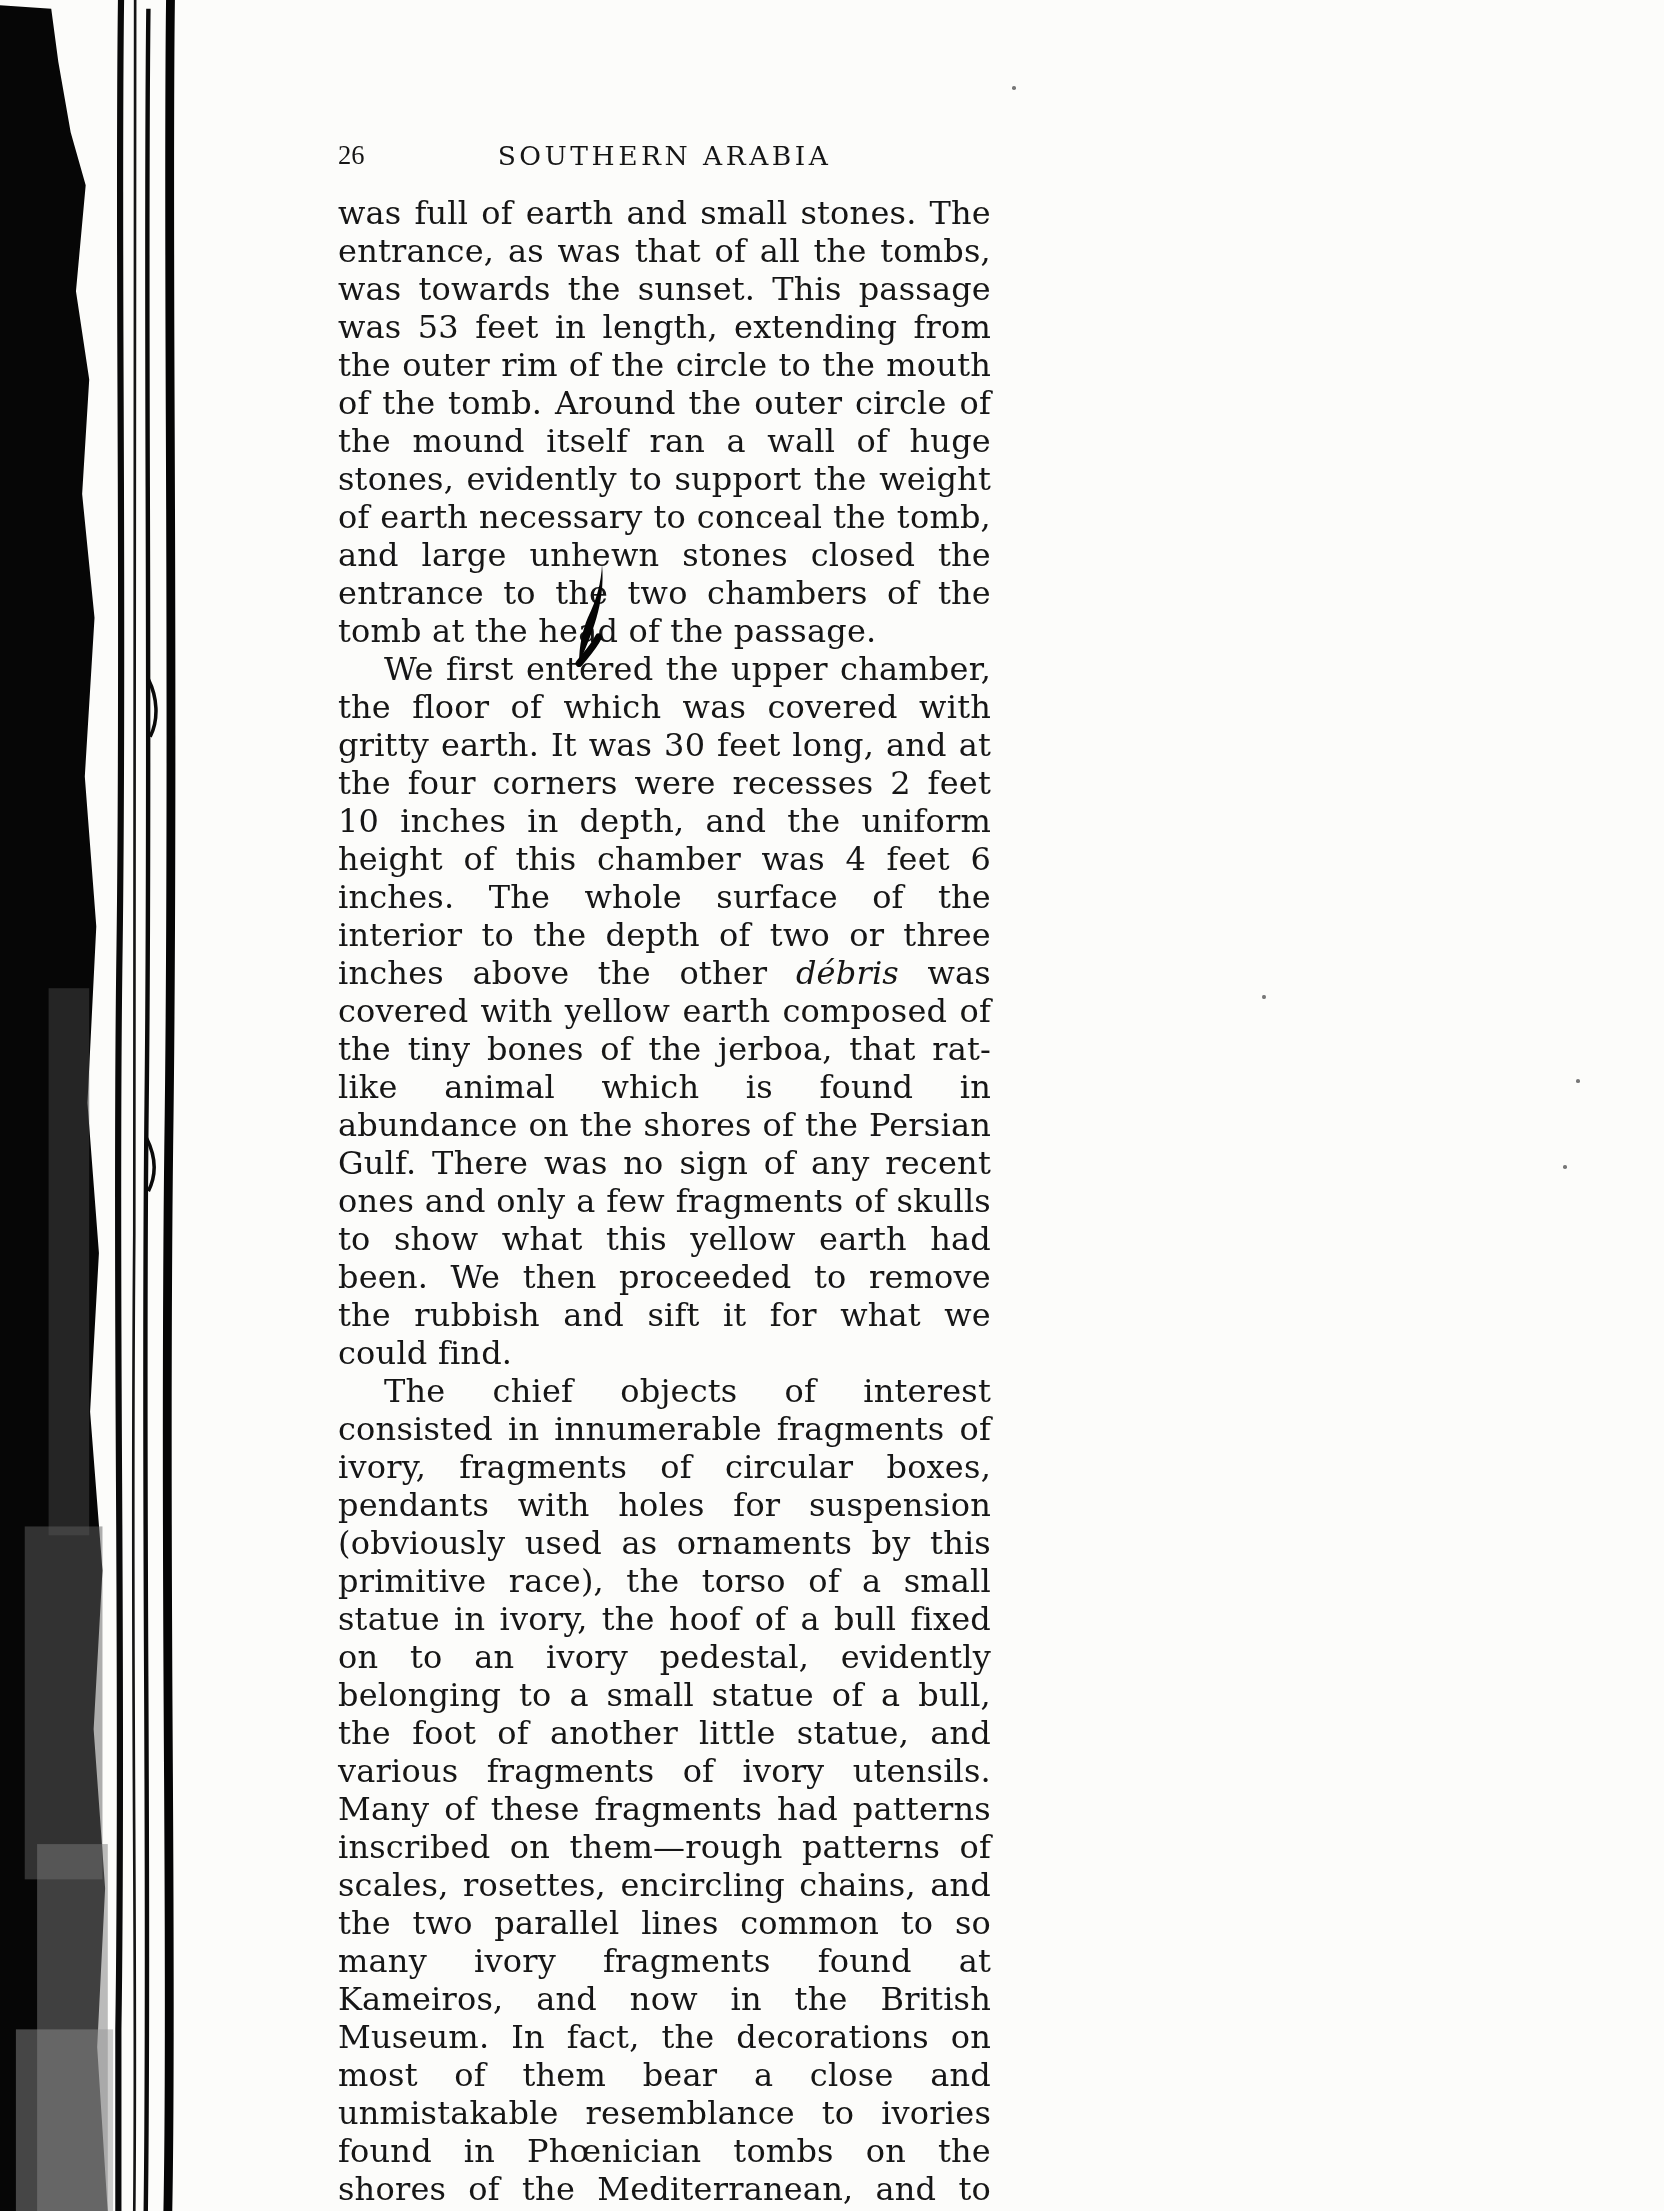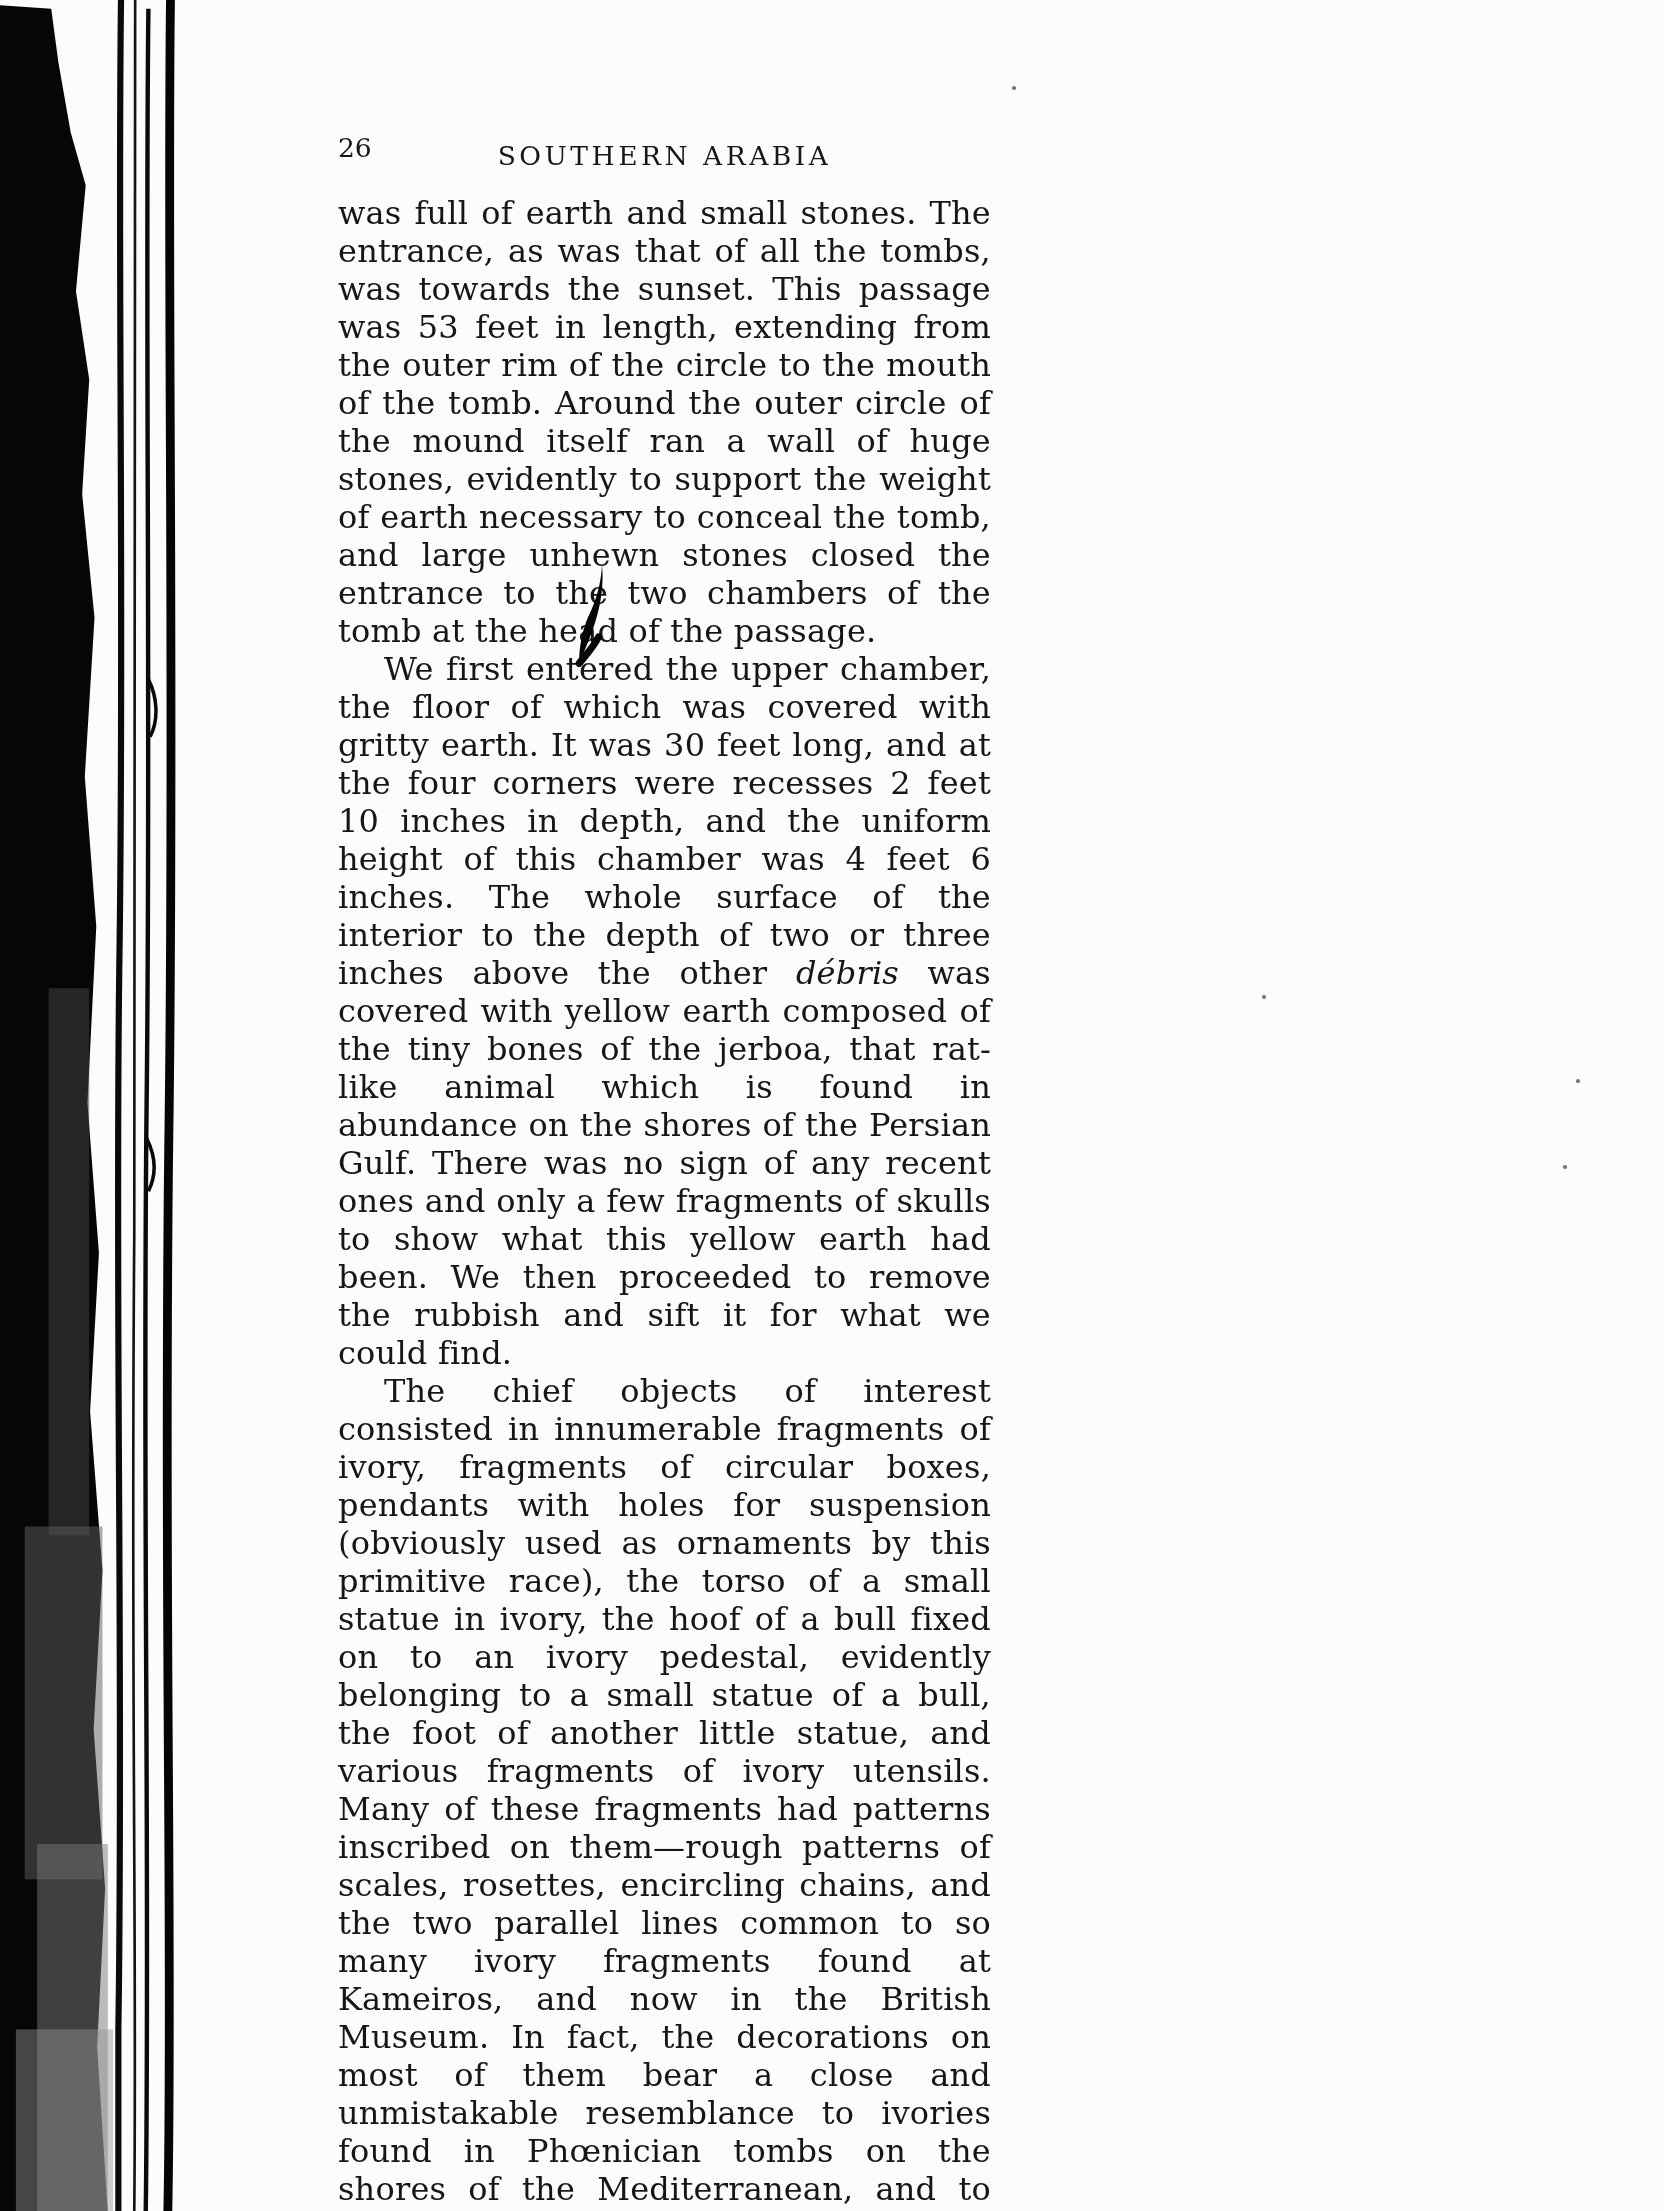--- a/index.html
+++ b/index.html
@@ -31,21 +31,22 @@
     width: 653px;
   }
   .header-row {
     position: relative;
     height: 46px;
     font-size: 26.5px;
   }
   .pagenum {
     position: absolute;
     left: 0;
-    top: 8px;
+    top: 16px;
+    font-family: Liberation Serif, serif;
   }
   .running-title {
     position: absolute;
     left: 50%;
     top: 16px;
     transform: translateX(-50%);
     letter-spacing: 3.5px;
     white-space: nowrap;
   }
   .body-text {

